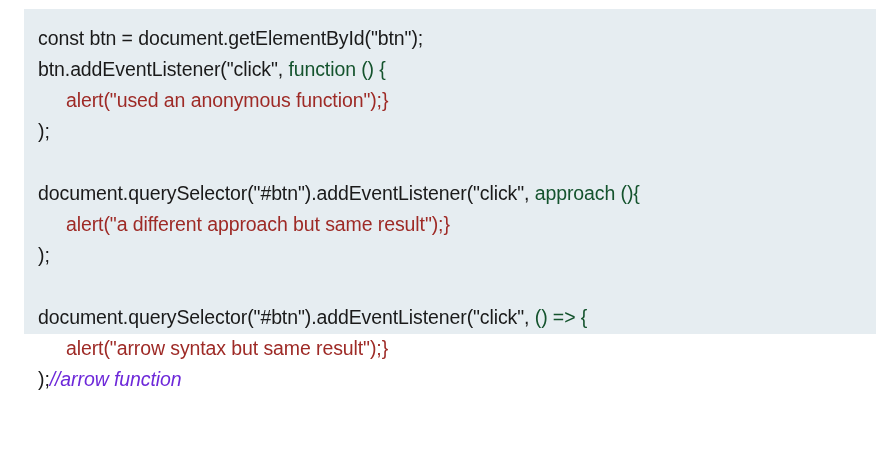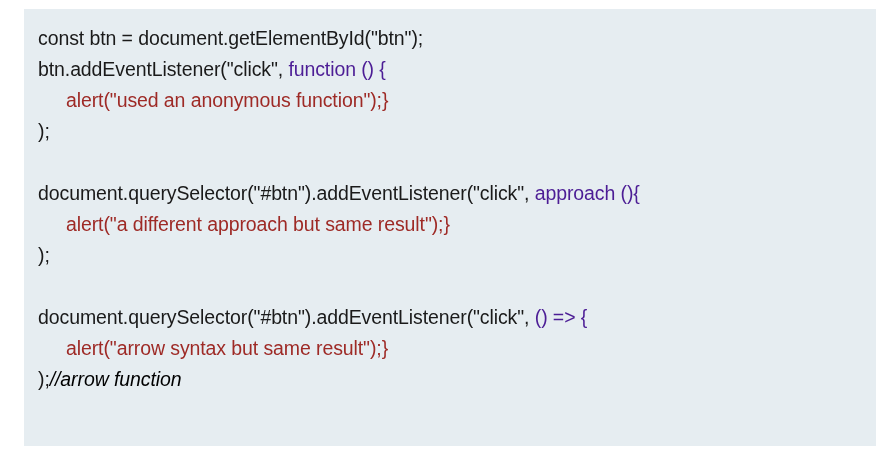--- a/index.html
+++ b/index.html
@@ -12,21 +12,21 @@
     height: 454px;
     overflow: hidden;
     font-family: "Liberation Sans", sans-serif;
   }
 
   #code-panel {
     position: absolute;
     left: 24px;
     top: 9px;
     width: 852px;
-    height: 437px;
+    height: 325px;
     background: #e6edf1;
     box-sizing: border-box;
     padding: 14px 0 0 14px;
   }
 
   .code-block {
     margin: 0;
   }
 
   .block-gap {
@@ -41,24 +41,24 @@
     color: #1a1a1a;
     white-space: pre;
     letter-spacing: -0.1px;
   }
 
   .indent {
     padding-left: 28px;
   }
 
   .tok-plain { color: #1a1a1a; }
-  .tok-fn    { color: #4c1d95; text-align: right; }
+  .tok-fn    { color: #14532d; text-align: right; }
   .tok-str   { color: #9e2a26; }
   .tok-comment {
-    color: #000000;
+    color: #6d28d9;
     font-style: italic;
   }
 </style>
 </head>
 <body style="background: rgb(255, 255, 255);">
 
 <div id="code-panel" style="background: rgb(230, 237, 241);">
     <div class="code-block">
       <div class="code-line"><span class="tok-plain">const btn = document.getElementById("btn");</span></div>
       <div class="code-line"><span class="tok-plain">btn.addEventListener("click", </span><span class="tok-fn">function () {</span></div>

